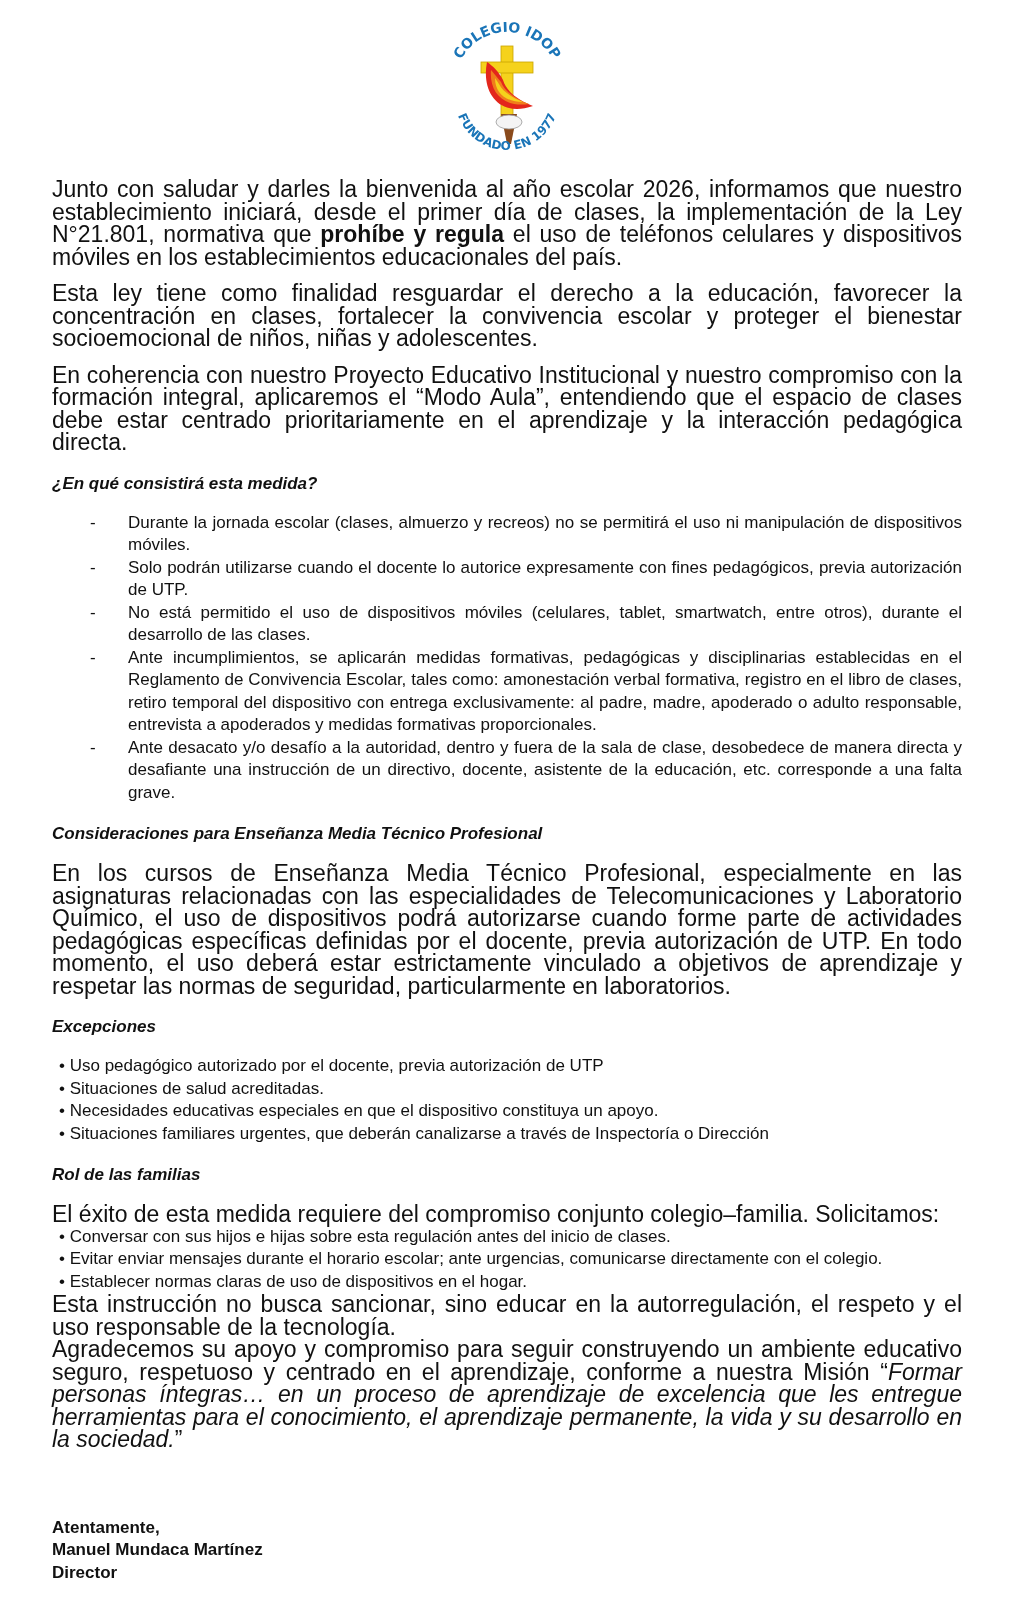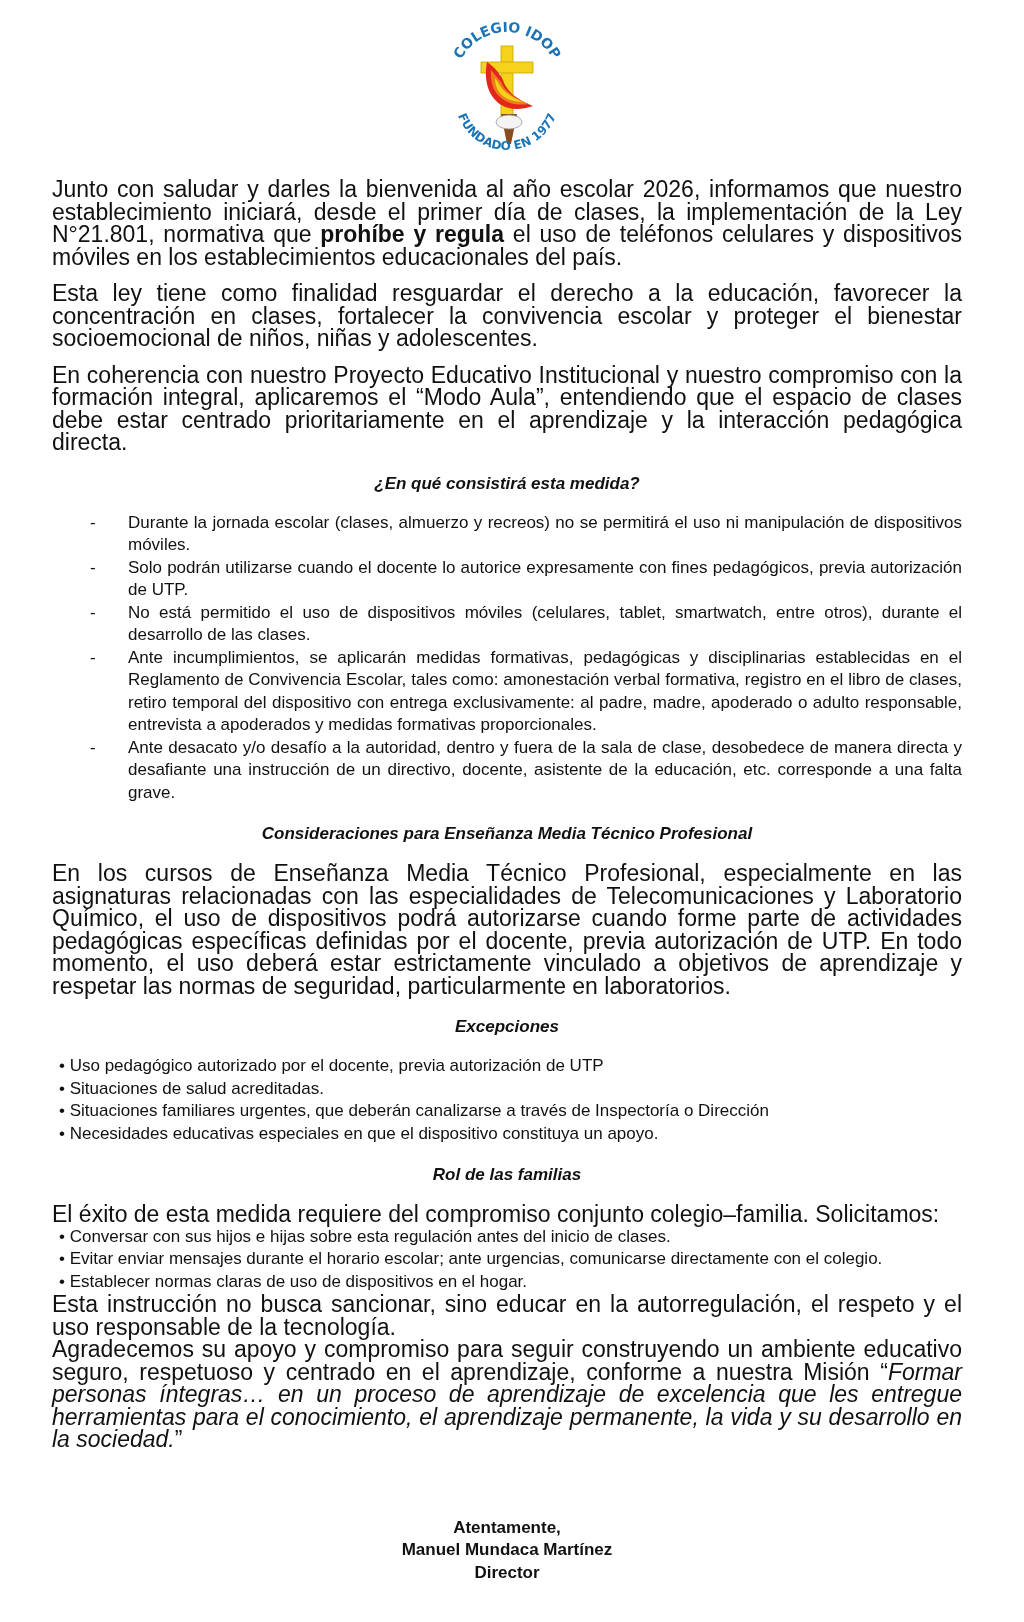--- a/index.html
+++ b/index.html
@@ -9,28 +9,28 @@
     color: #111111;
     position: relative;
   }
   .page { padding: 0 62px 0 52px; }
   .logo-wrap { display: flex; justify-content: center; padding-top: 22px; height: 156px; }
   .logo { width: 140px; height: 150px; position: relative; }
   .logo svg { width: 140px; height: 150px; }
   .greeting { font-size: 17px; font-weight: bold; font-style: italic; margin: 22px 0 22px 0; }
   .greeting .colon { font-weight: normal; font-style: normal; }
   p { font-size: 23px; line-height: 22.5px; margin: 0 0 14px 0; text-align: justify; }
-  h3 { font-size: 17px; font-weight: bold; font-style: italic; margin: 20px 0 18px 0; text-align: center; }
+  h3 { font-size: 17px; font-weight: bold; font-style: italic; margin: 20px 0 18px 0; }
   ul.dash { list-style: none; margin: 0 0 14px 0; padding: 0; }
   ul.dash li { position: relative; padding-left: 76px; font-size: 17px; line-height: 22.5px; text-align: justify; }
   ul.dash li .dash-mark { position: absolute; left: 38px; top: 0; }
   .bullets { margin: 0; padding: 0; list-style: none; }
   .bullets li { font-size: 17px; line-height: 22.5px; text-align: justify; margin-left: 7px; }
   .tight p { margin: 0; }
-  .signature { text-align: center; font-weight: bold; font-size: 17px; line-height: 22.5px; margin-top: 66px; }
+  .signature { text-align: left; font-weight: bold; font-size: 17px; line-height: 22.5px; margin-top: 66px; }
 </style>
 </head>
 <body>
 
 <div class="page">
 
   <div class="logo-wrap">
     <div class="logo">
       <svg viewBox="0 0 140 150">
         <defs>
@@ -78,22 +78,22 @@
   </ul>
 
   <h3>Consideraciones para Enseñanza Media Técnico Profesional</h3>
   <p>En los cursos de Enseñanza Media Técnico Profesional, especialmente en las asignaturas relacionadas con las especialidades de Telecomunicaciones y Laboratorio Químico, el uso de dispositivos podrá autorizarse cuando forme parte de actividades pedagógicas específicas definidas por el docente, previa autorización de UTP. En todo momento, el uso deberá estar estrictamente vinculado a objetivos de aprendizaje y respetar las normas de seguridad, particularmente en laboratorios.</p>
 
   <h3>Excepciones</h3>
   <div class="tight">
     <ul class="bullets">
       <li>• Uso pedagógico autorizado por el docente, previa autorización de UTP</li>
       <li>• Situaciones de salud acreditadas.</li>
+      <li>• Necesidades educativas especiales en que el dispositivo constituya un apoyo.</li>
       <li>• Situaciones familiares urgentes, que deberán canalizarse a través de Inspectoría o Dirección</li>
-      <li>• Necesidades educativas especiales en que el dispositivo constituya un apoyo.</li>
     </ul>
   </div>
 
   <h3>Rol de las familias</h3>
   <div class="tight">
     <p>El éxito de esta medida requiere del compromiso conjunto colegio–familia. Solicitamos:</p>
     <ul class="bullets">
       <li>• Conversar con sus hijos e hijas sobre esta regulación antes del inicio de clases.</li>
       <li>• Evitar enviar mensajes durante el horario escolar; ante urgencias, comunicarse directamente con el colegio.</li>
       <li>• Establecer normas claras de uso de dispositivos en el hogar.</li>

